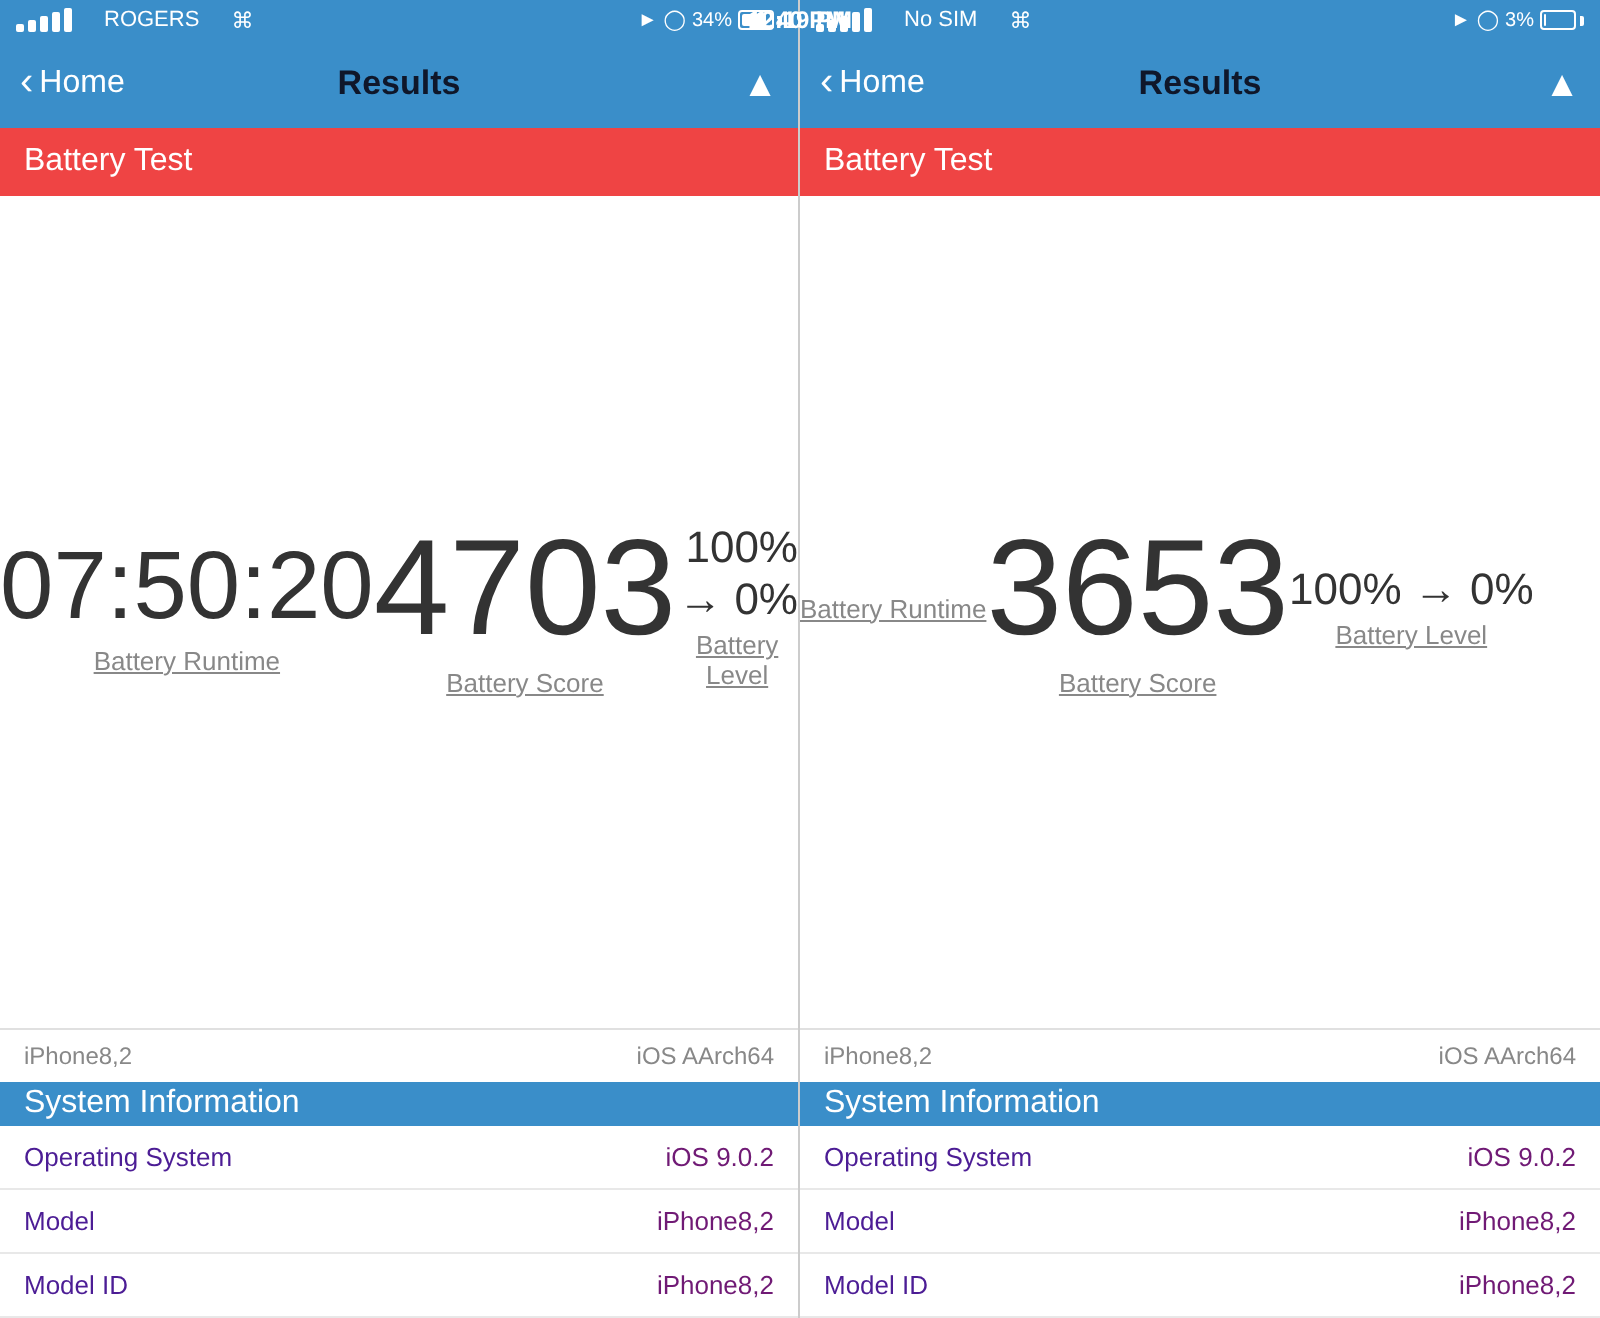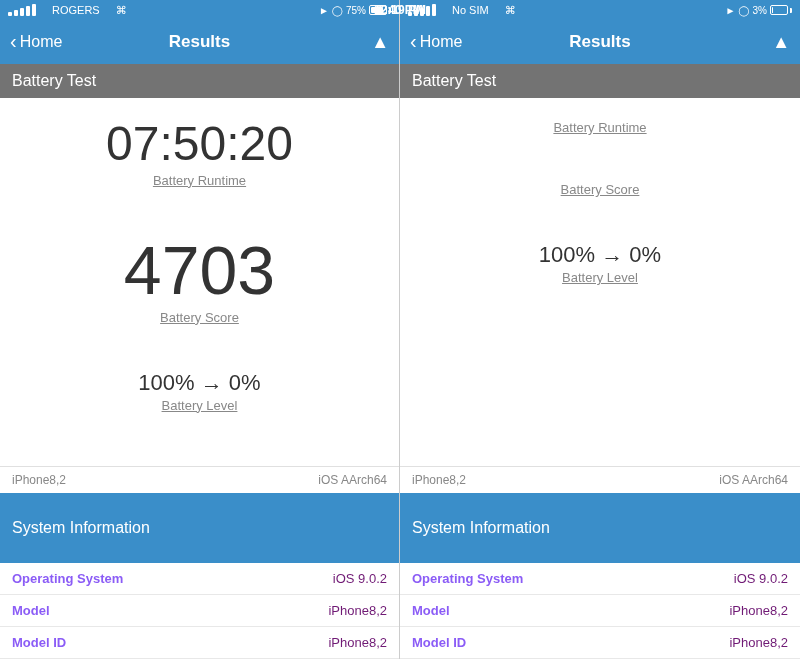--- a/index.html
+++ b/index.html
@@ -76,21 +76,21 @@
       cursor: pointer;
     }
     .nav-back-chevron {
       font-size: 20px;
       line-height: 1;
       margin-top: -2px;
     }
     .nav-title {
       font-size: 17px;
       font-weight: 600;
-      color: #ffffff;
+      color: #0f172a;
       position: absolute;
       left: 50%;
       transform: translateX(-50%);
     }
     .nav-bar-container {
       position: relative;
       background: #3a8ec9;
       height: 44px;
       display: flex;
       align-items: center;
@@ -98,36 +98,35 @@
       padding: 0 10px;
     }
     .nav-share {
       color: white;
       font-size: 18px;
       cursor: pointer;
     }
 
     
     .section-header {
-      background: #737373;
+      background: #ef4444;
       color: white;
       padding: 8px 12px;
       font-size: 16px;
       font-weight: 500;
     }
 
     
     .main-content {
       flex: 1;
       background: #fff;
       display: flex;
-      flex-direction: column;
+      flex-direction: row;
       align-items: center;
       padding: 20px 0 10px;
-      gap: 29px;
     }
 
     .metric-block {
       text-align: center;
       margin-bottom: 16px;
     }
     .metric-value {
       font-size: 48px;
       font-weight: 200;
       color: #333;
@@ -160,38 +159,38 @@
       border-top: 1px solid #e0e0e0;
       font-size: 12px;
       color: #888;
       background: #fff;
     }
 
     
     .system-info-header {
       background: #3a8ec9;
       color: white;
-      padding: 26px 12px;
+      padding: 2px 12px;
       font-size: 16px;
       font-weight: 500;
     }
 
     .info-table {
       width: 100%;
     }
     .info-row {
       display: flex;
       justify-content: space-between;
       padding: 8px 12px;
       border-bottom: 1px solid #e8e8e8;
       font-size: 13px;
     }
     .info-row-label {
-      font-weight: 700;
-      color: #8b5cf6;
+      font-weight: 400;
+      color: #4c1d95;
     }
     .info-row-value {
       color: #701a75;
     }
   </style>
 </head>
 <body>
 
 <div class="phone-panel">
     <div class="status-bar">
@@ -203,21 +202,21 @@
           <div class="signal-dot" style="height:10px"></div>
           <div class="signal-dot" style="height:12px"></div>
         </div>
         <span>ROGERS</span>
         <span>⌘</span>
       </div>
       <span style="position:absolute;left:50%;transform:translateX(-50%);font-size:12px;font-weight:600;">1:40 PM</span>
       <div class="status-bar-right">
         <span>►</span>
         <span>◯</span>
-        <span>75%</span>
+        <span>34%</span>
         <div class="battery-icon">
           <div class="battery-body">
             <div class="battery-fill" style="width:85%"></div>
           </div>
           <div class="battery-tip"></div>
         </div>
       </div>
     </div>
 
     <div class="nav-bar-container">
@@ -307,20 +306,21 @@
       <span class="nav-share">▲</span>
     </div>
 
     <div class="section-header">Battery Test</div>
 
     <div class="main-content">
       <div class="metric-block">
         <div class="metric-label">Battery Runtime</div>
       </div>
       <div class="metric-block">
+        <div class="score-value">3653</div>
         <div class="metric-label">Battery Score</div>
       </div>
       <div class="metric-block">
         <div class="level-value">100% → 0%</div>
         <div class="metric-label">Battery Level</div>
       </div>
     </div>
 
     <div class="footer-info">
       <span>iPhone8,2</span>

